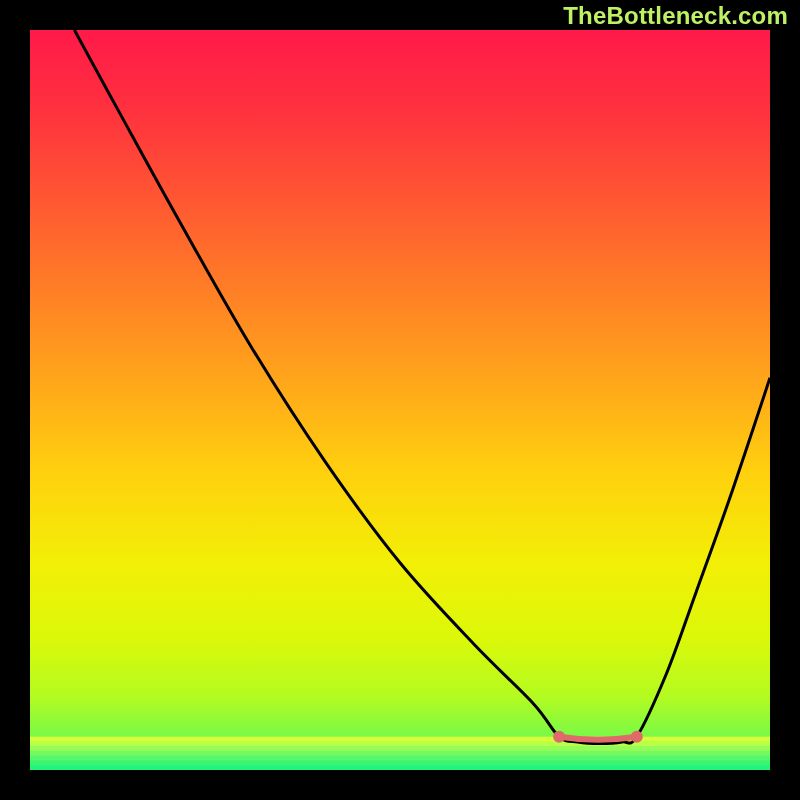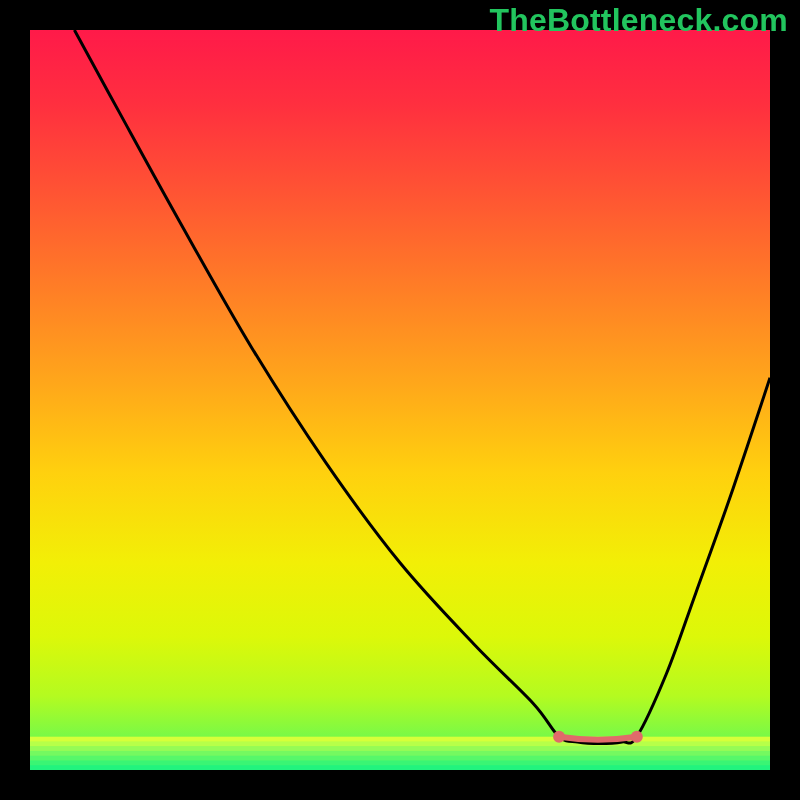--- a/index.html
+++ b/index.html
@@ -14,23 +14,23 @@
     position: relative;
     width: 800px;
     height: 800px;
     background: #000;
   }
   .watermark {
     position: absolute;
     top: 2px;
     right: 12px;
     font-family: Arial, Helvetica, sans-serif;
-    font-size: 32px;
+    font-size: 24px;
     font-weight: 600;
-    color: #22c55e;
+    color: #bef264;
     letter-spacing: 0.2px;
   }
   svg {
     position: absolute;
     left: 0;
     top: 0;
   }
 </style>
 </head>
 <body>

